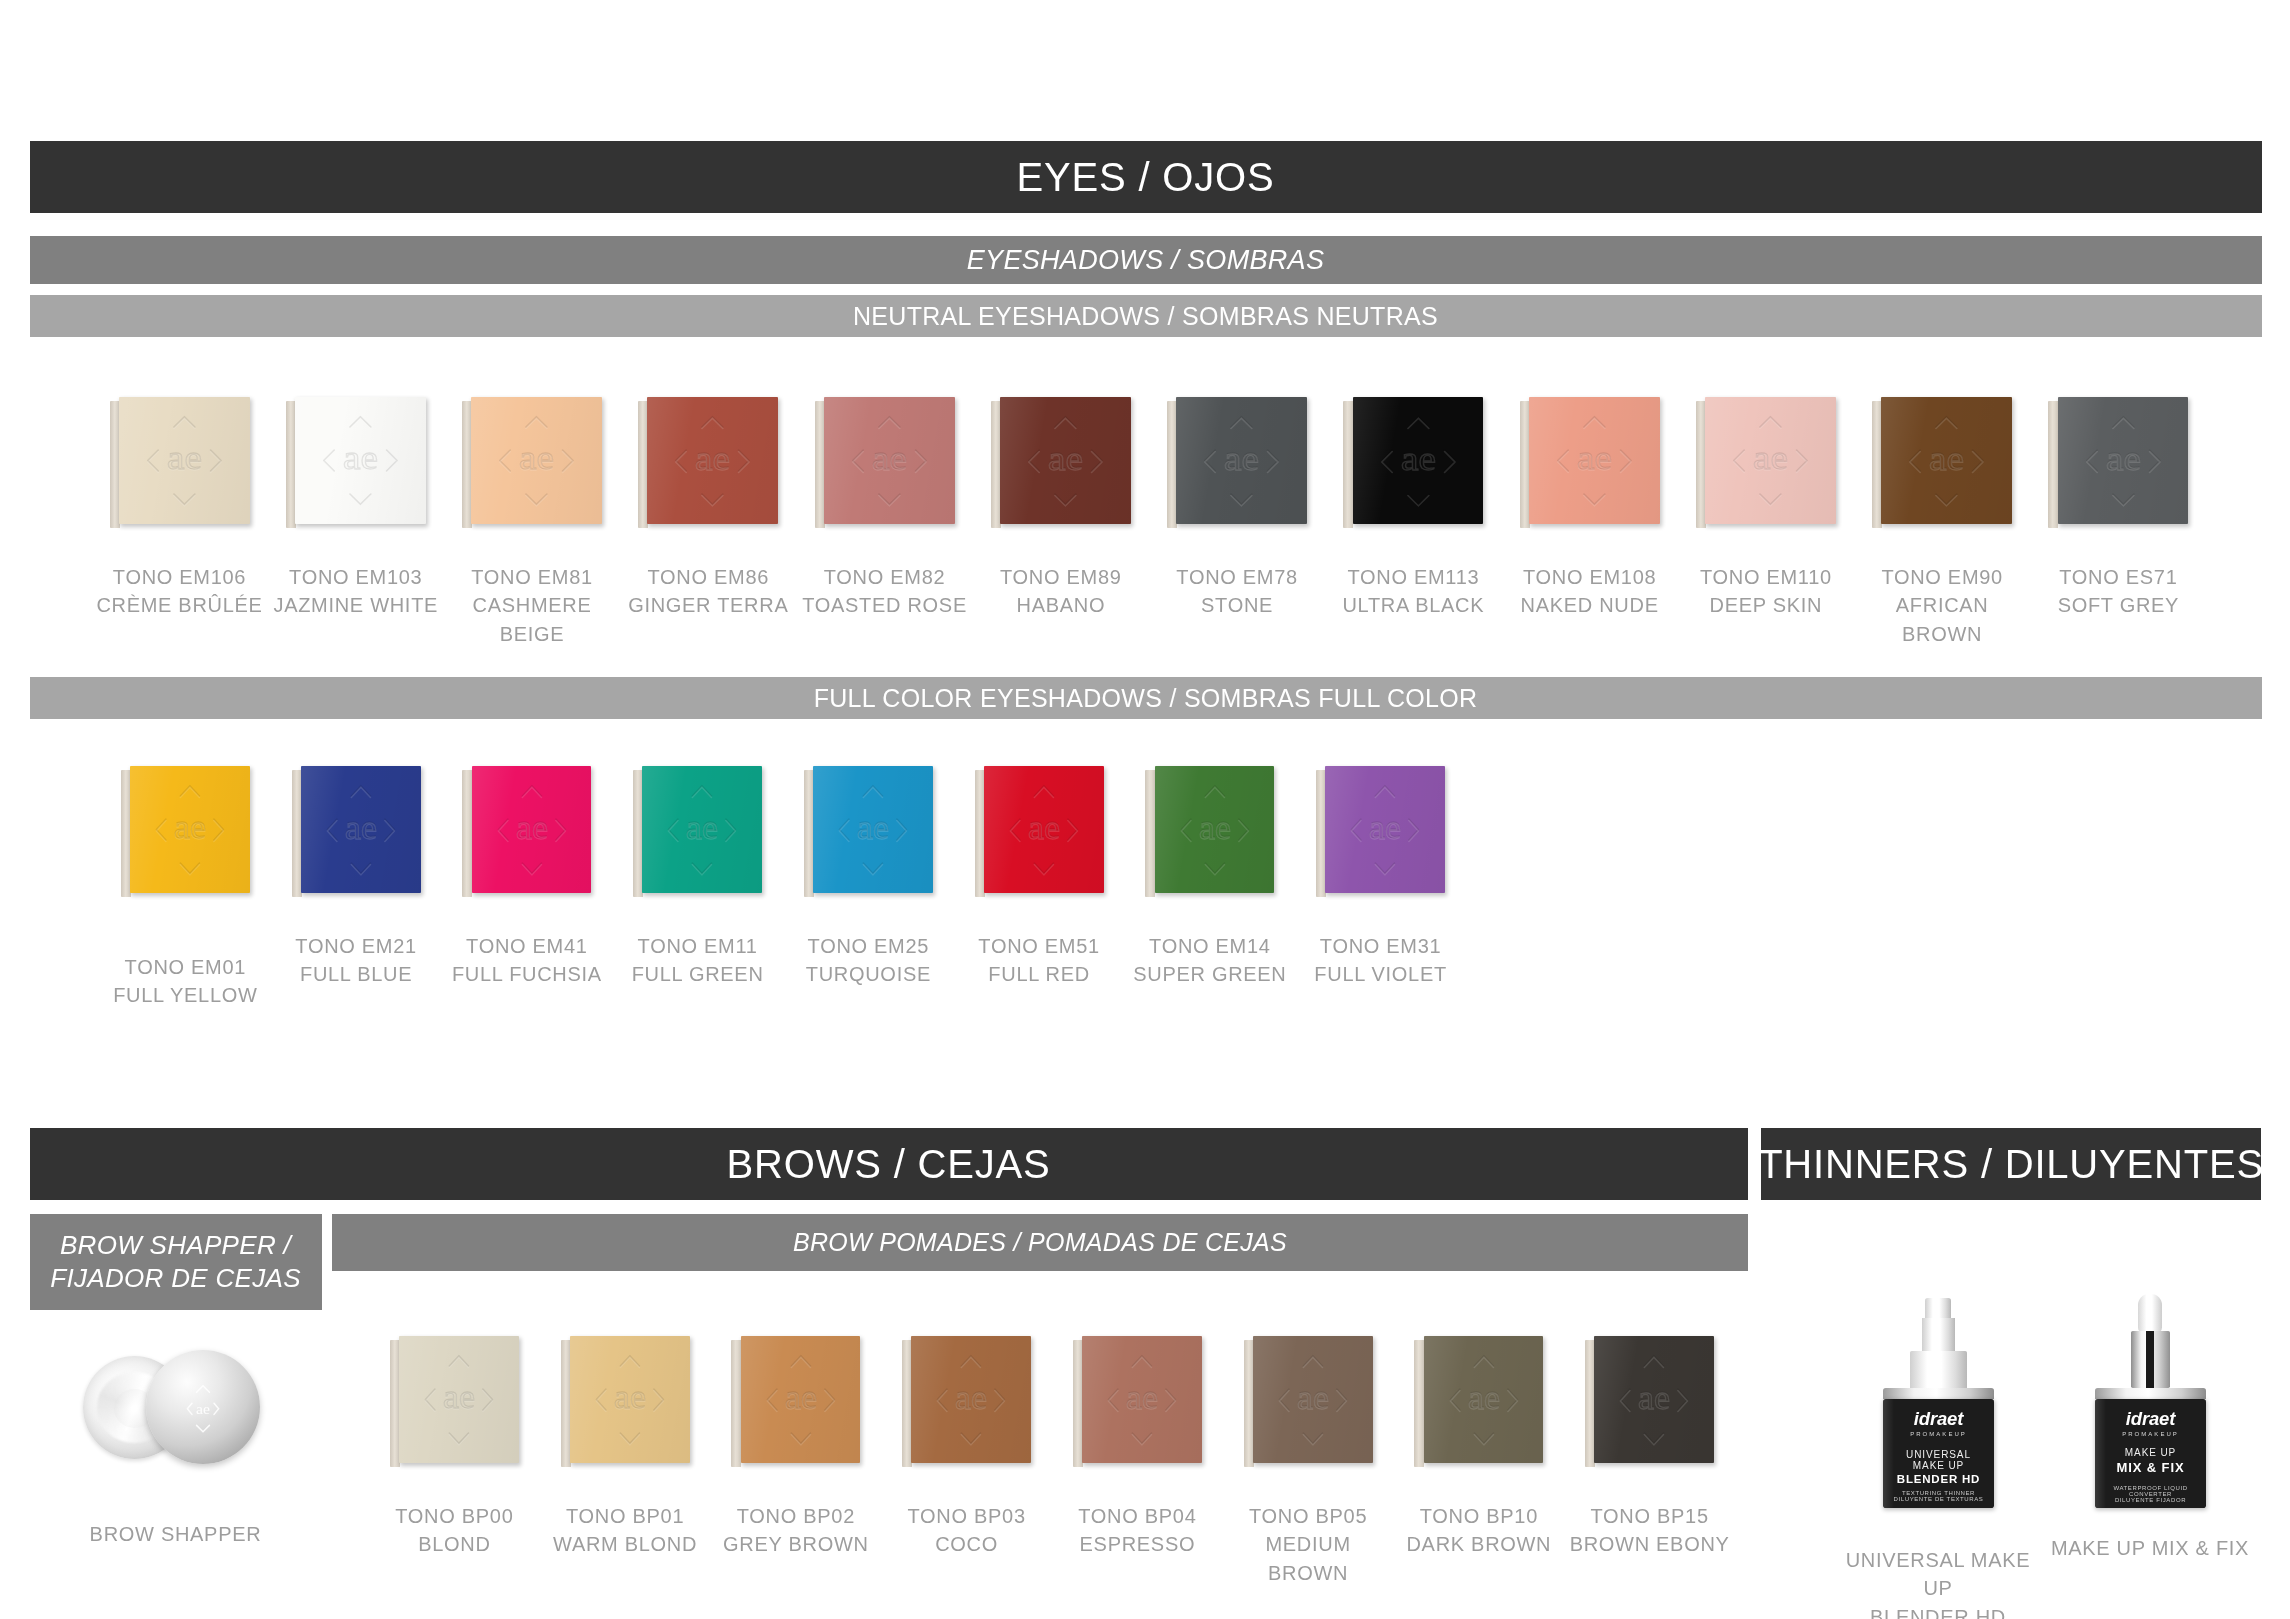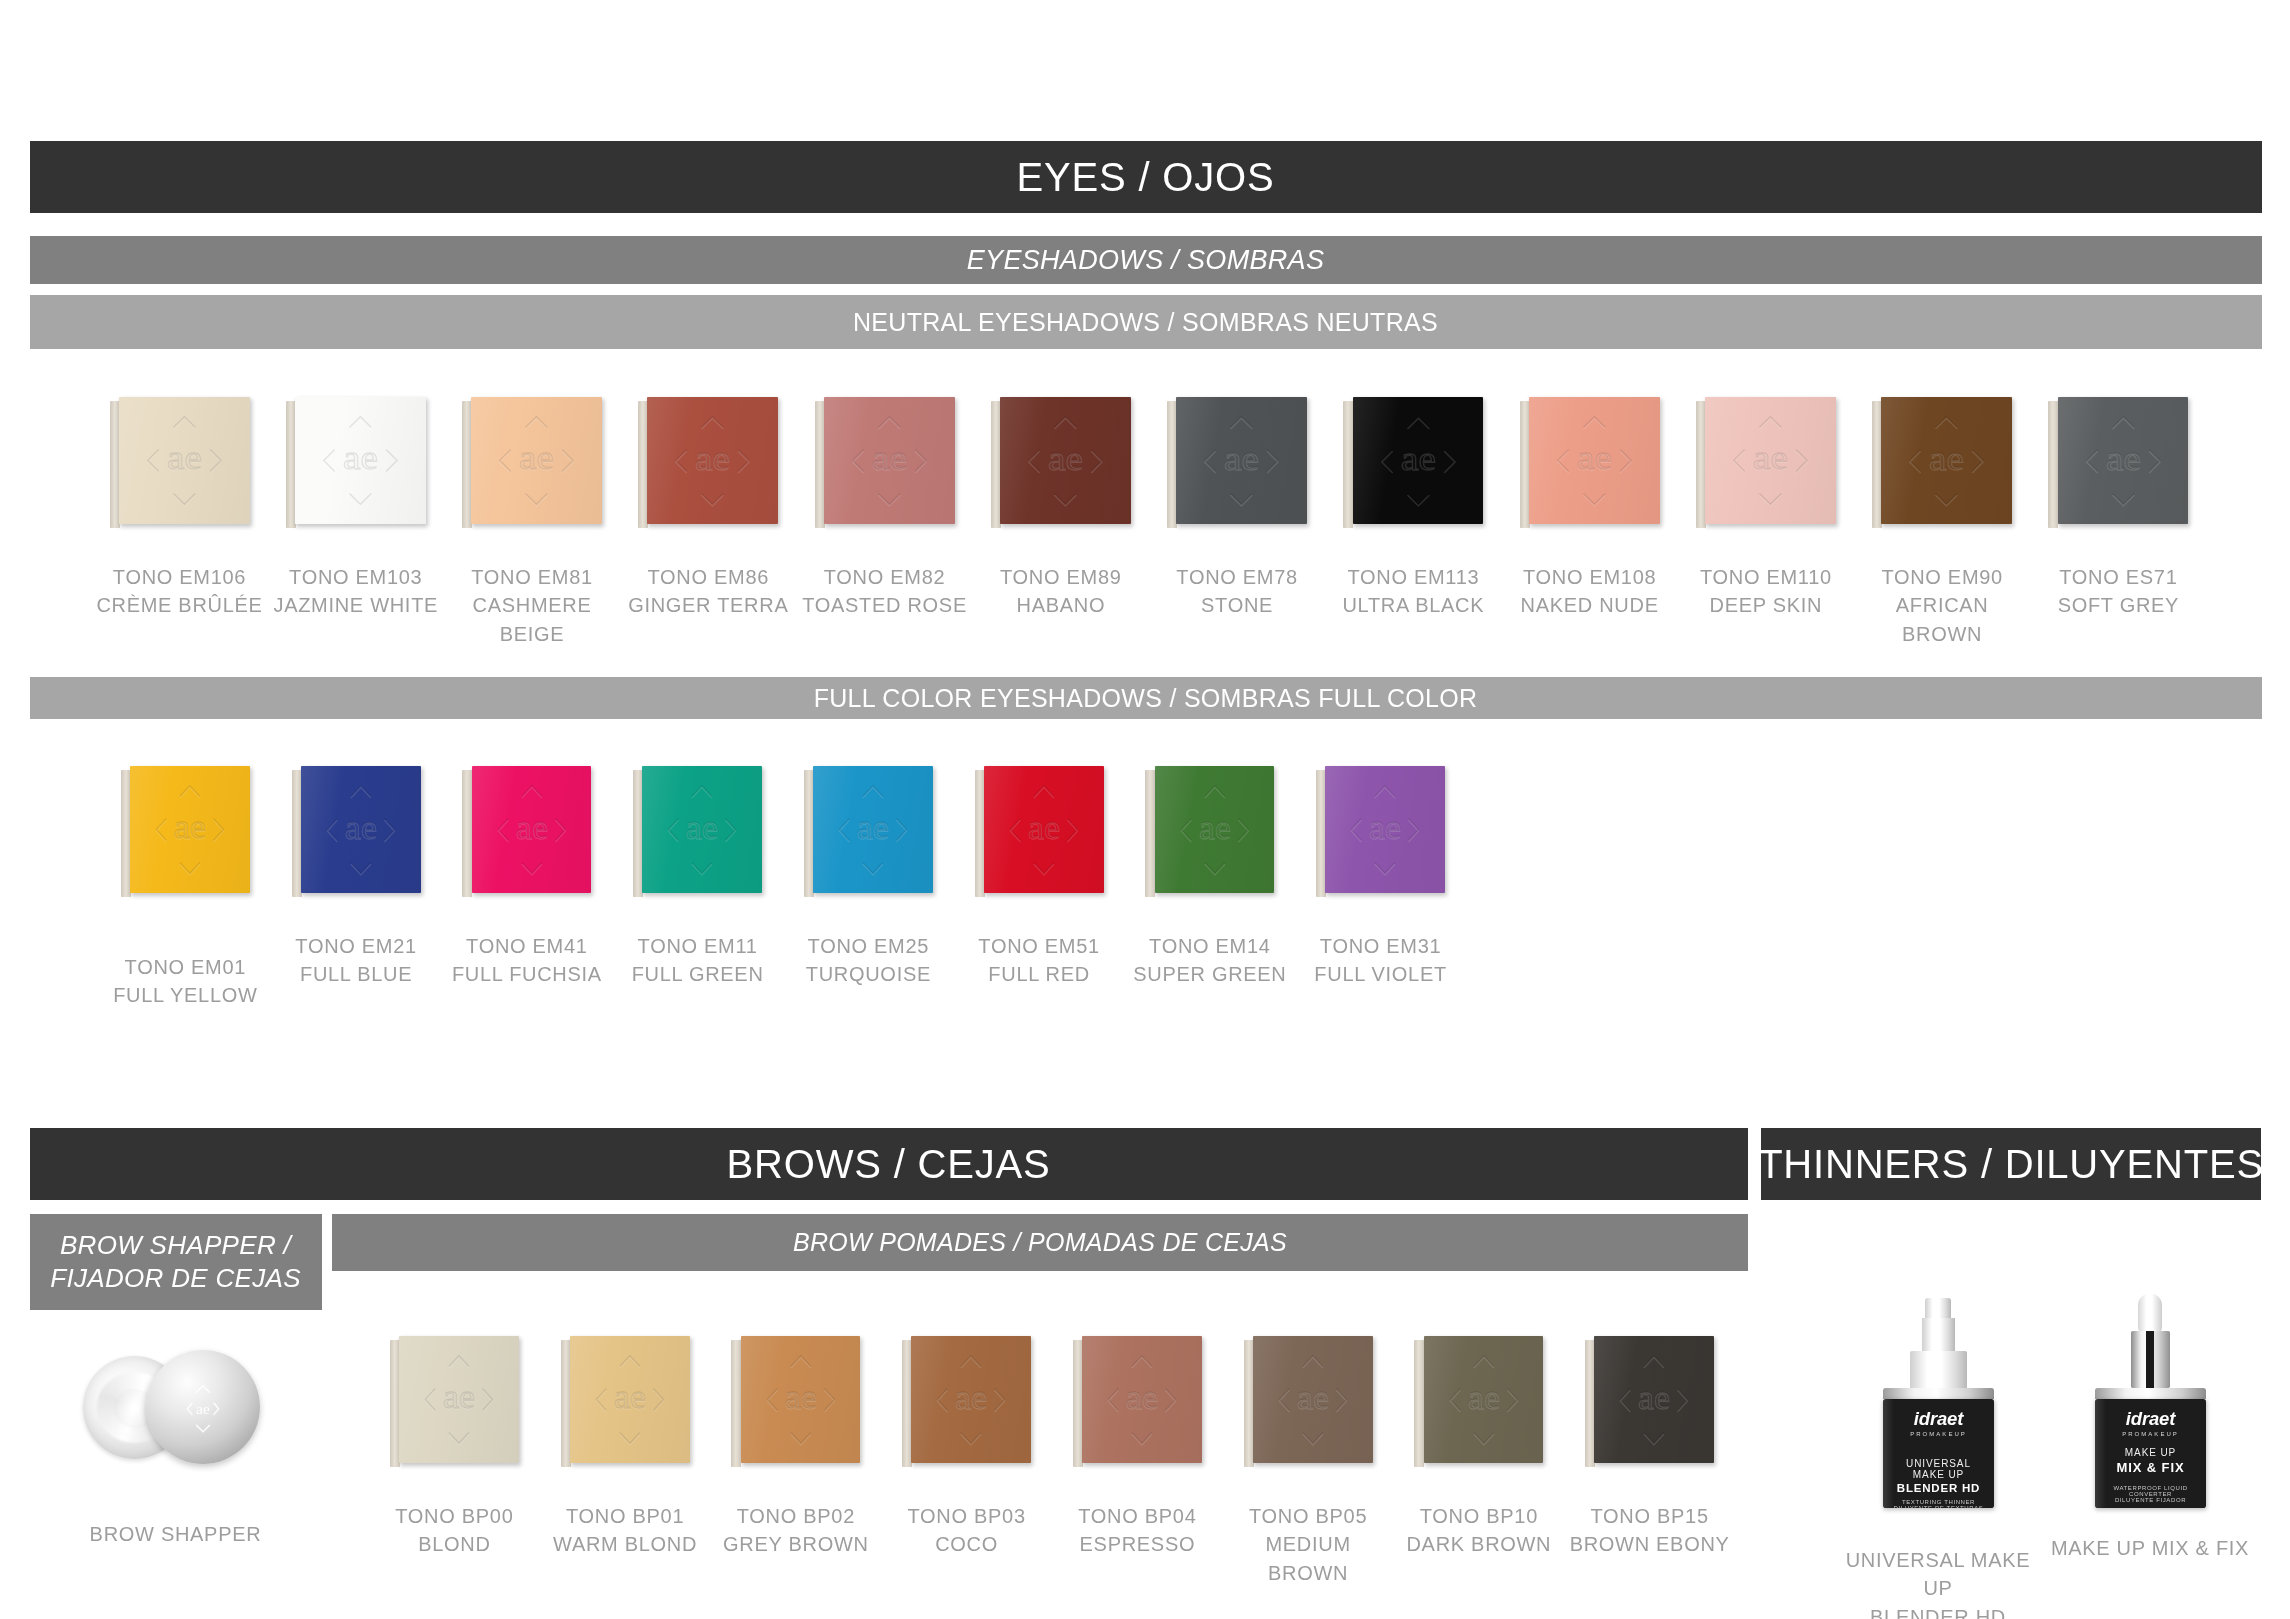--- a/index.html
+++ b/index.html
@@ -90,21 +90,21 @@
 <div class="page">
 
   <div class="band band-main" style="left:29.5px;top:141px;width:2232px;height:72px;">
     <span>EYES / OJOS</span>
   </div>
 
   <div class="band band-sub" style="left:29.5px;top:236px;width:2232px;height:48px;">
     <span>EYESHADOWS / SOMBRAS</span>
   </div>
 
-  <div class="band band-sub2" style="left:29.5px;top:295px;width:2232px;height:54px;">
+  <div class="band band-sub2" style="left:29.5px;top:295px;width:2232px;height:42px;">
     <span>NEUTRAL EYESHADOWS / SOMBRAS NEUTRAS</span>
   </div>
 
   <div class="row" id="row-neutral" style="left:92px;top:397px;width:2114px;justify-content:space-between;">
       <div class="cell" style="width:175px;">
         <div class="pan" style="width:140px;height:127px;">
           <div class="side"></div>
           <div class="face" style="background:#e8dcc4;"></div>
           <svg class="emb" viewBox="0 0 100 110" preserveAspectRatio="none">
             <g fill="none" stroke="#000" stroke-opacity=".09" stroke-width="1.3" stroke-linecap="round" stroke-linejoin="round">
@@ -811,21 +811,21 @@
       <div class="capwhite" style="position:absolute;left:93px;top:5.5px;width:26px;height:22px;border-radius:2.8px 2.8px 0 0;"></div>
       <div class="capwhite" style="position:absolute;left:90px;top:26px;width:33px;height:35px;"></div>
       <div class="capwhite" style="position:absolute;left:78px;top:59px;width:57px;height:41px;border-radius:1.8px;"></div>
 
       <div style="position:absolute;left:51px;top:96px;width:111px;height:11px;border-radius:2.8px 2.8px 0 0;
                   background:linear-gradient(90deg,#9b9b9b,#f3f3f3 28%,#ffffff 48%,#cfcfcf 78%,#8d8d8d);"></div>
 
       <div class="blabel" style="left:51px;top:107px;width:111px;height:109px;padding-top:9.2px;box-sizing:border-box;">
         <div class="brand">idraet</div>
         <div class="brandsub">PROMAKEUP</div>
-        <div class="bl1" style="margin-top:21px;">UNIVERSAL</div>
+        <div class="bl1" style="margin-top:12px;">UNIVERSAL</div>
         <div class="bl1">MAKE UP</div>
         <div class="bl2" style="margin-top:1.8px;">BLENDER HD</div>
         <div class="bl3" style="margin-top:5.5px;">TEXTURING THINNER</div>
         <div class="bl3">DILUYENTE DE TEXTURAS</div>
 
       </div>
     </div>
     <div class="lab" style="margin-top:32px;">UNIVERSAL MAKE UP
 BLENDER HD</div>
   </div>

